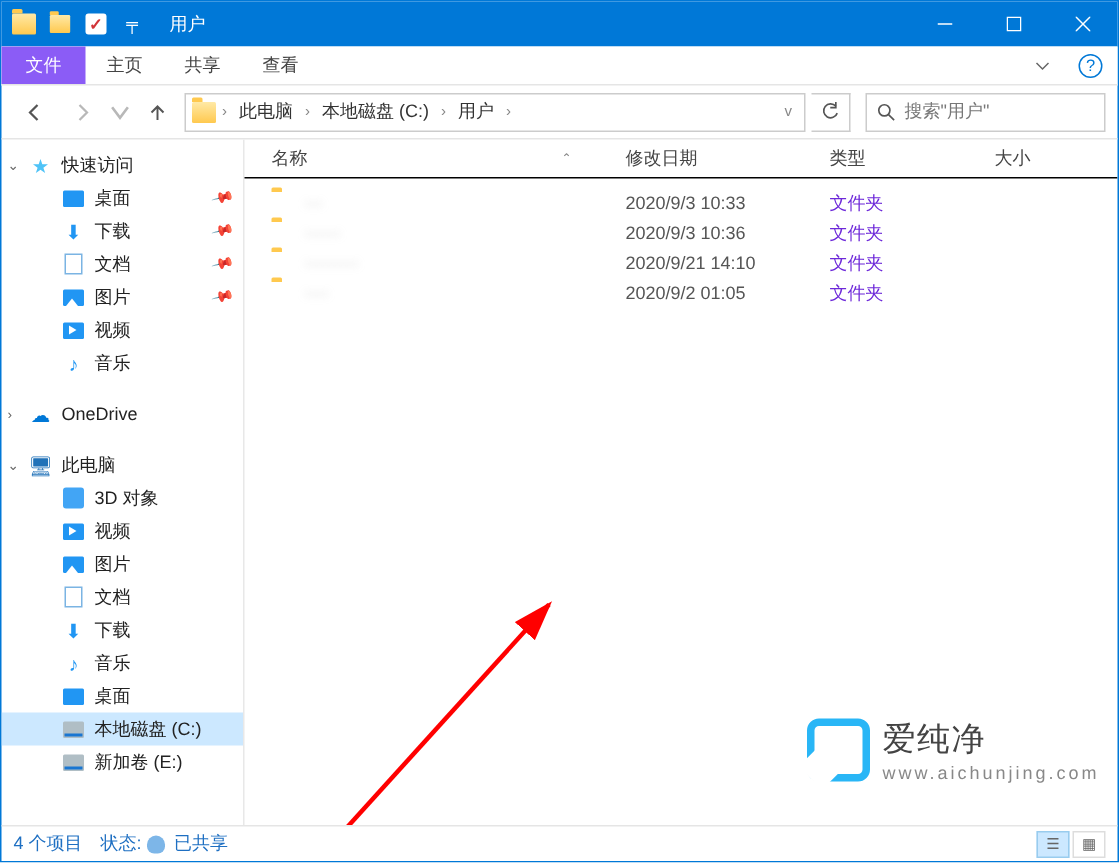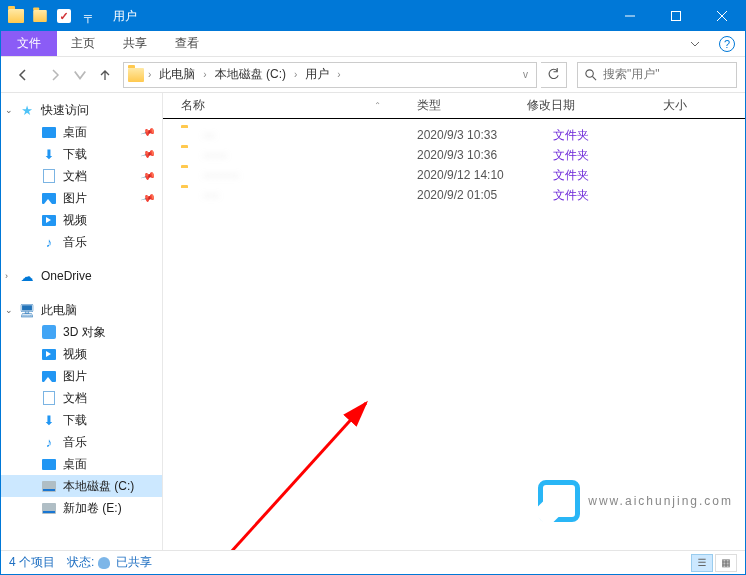--- a/index.html
+++ b/index.html
@@ -327,22 +327,22 @@
           </div>
       </div>
     </div>
 
     <div class="content">
       <div class="col-headers">
         <div class="col col-name">
             <span>名称</span>
             <span class="sort-ind">⌃</span>
           </div>
+        <div class="col col-date">修改日期</div>
         <div class="col col-type">类型</div>
-        <div class="col col-date">修改日期</div>
         <div class="col col-size">大小</div>
       </div>
 
       <div class="file-list">
         <div class="file-row">
           <div class="c c-name">
               <span class="fico"><span class="folder-ico"></span></span>
               <span class="blur">···</span>
             </div>
           <div class="c c-date">2020/9/3 10:33</div>
@@ -354,21 +354,21 @@
               <span class="blur">······</span>
             </div>
           <div class="c c-date">2020/9/3 10:36</div>
           <div class="c c-type">文件夹</div>
         </div>
         <div class="file-row">
           <div class="c c-name">
               <span class="fico"><span class="folder-ico"></span></span>
               <span class="blur">·········</span>
             </div>
-          <div class="c c-date">2020/9/12 14:10</div>
+          <div class="c c-date">2020/9/21 14:10</div>
           <div class="c c-type">文件夹</div>
         </div>
         <div class="file-row">
           <div class="c c-name">
               <span class="fico"><span class="folder-ico"></span></span>
               <span class="blur">····</span>
             </div>
           <div class="c c-date">2020/9/2 01:05</div>
           <div class="c c-type">文件夹</div>
         </div>
@@ -379,20 +379,21 @@
             <marker id="ah" markerWidth="10" markerHeight="10" refX="8" refY="3" orient="auto">
               <path d="M0,0 L0,6 L9,3 z" fill="#ff0000"></path>
             </marker>
           </defs>
         <line x1="0" y1="170" x2="145" y2="10" stroke="#ff0000" stroke-width="3" marker-end="url(#ah)"></line>
       </svg>
 
       <div class="watermark">
         <div class="wm-logo"></div>
         <div>
+          <div class="big">爱纯净</div>
           <div class="url">www.aichunjing.com</div>
         </div>
       </div>
     </div>
   </div>
 
   <div class="statusbar">
     <span>4 个项目</span>
     <span>
       <span>状态:</span>

